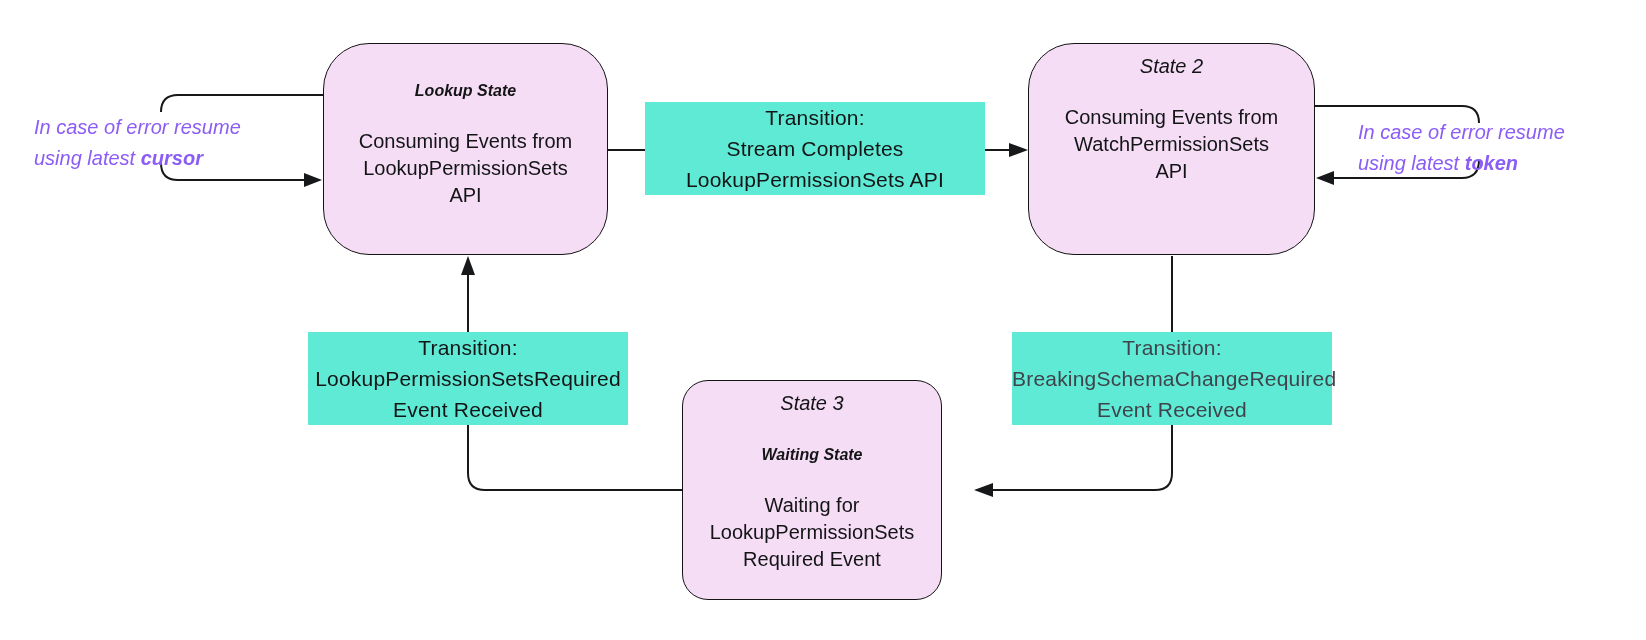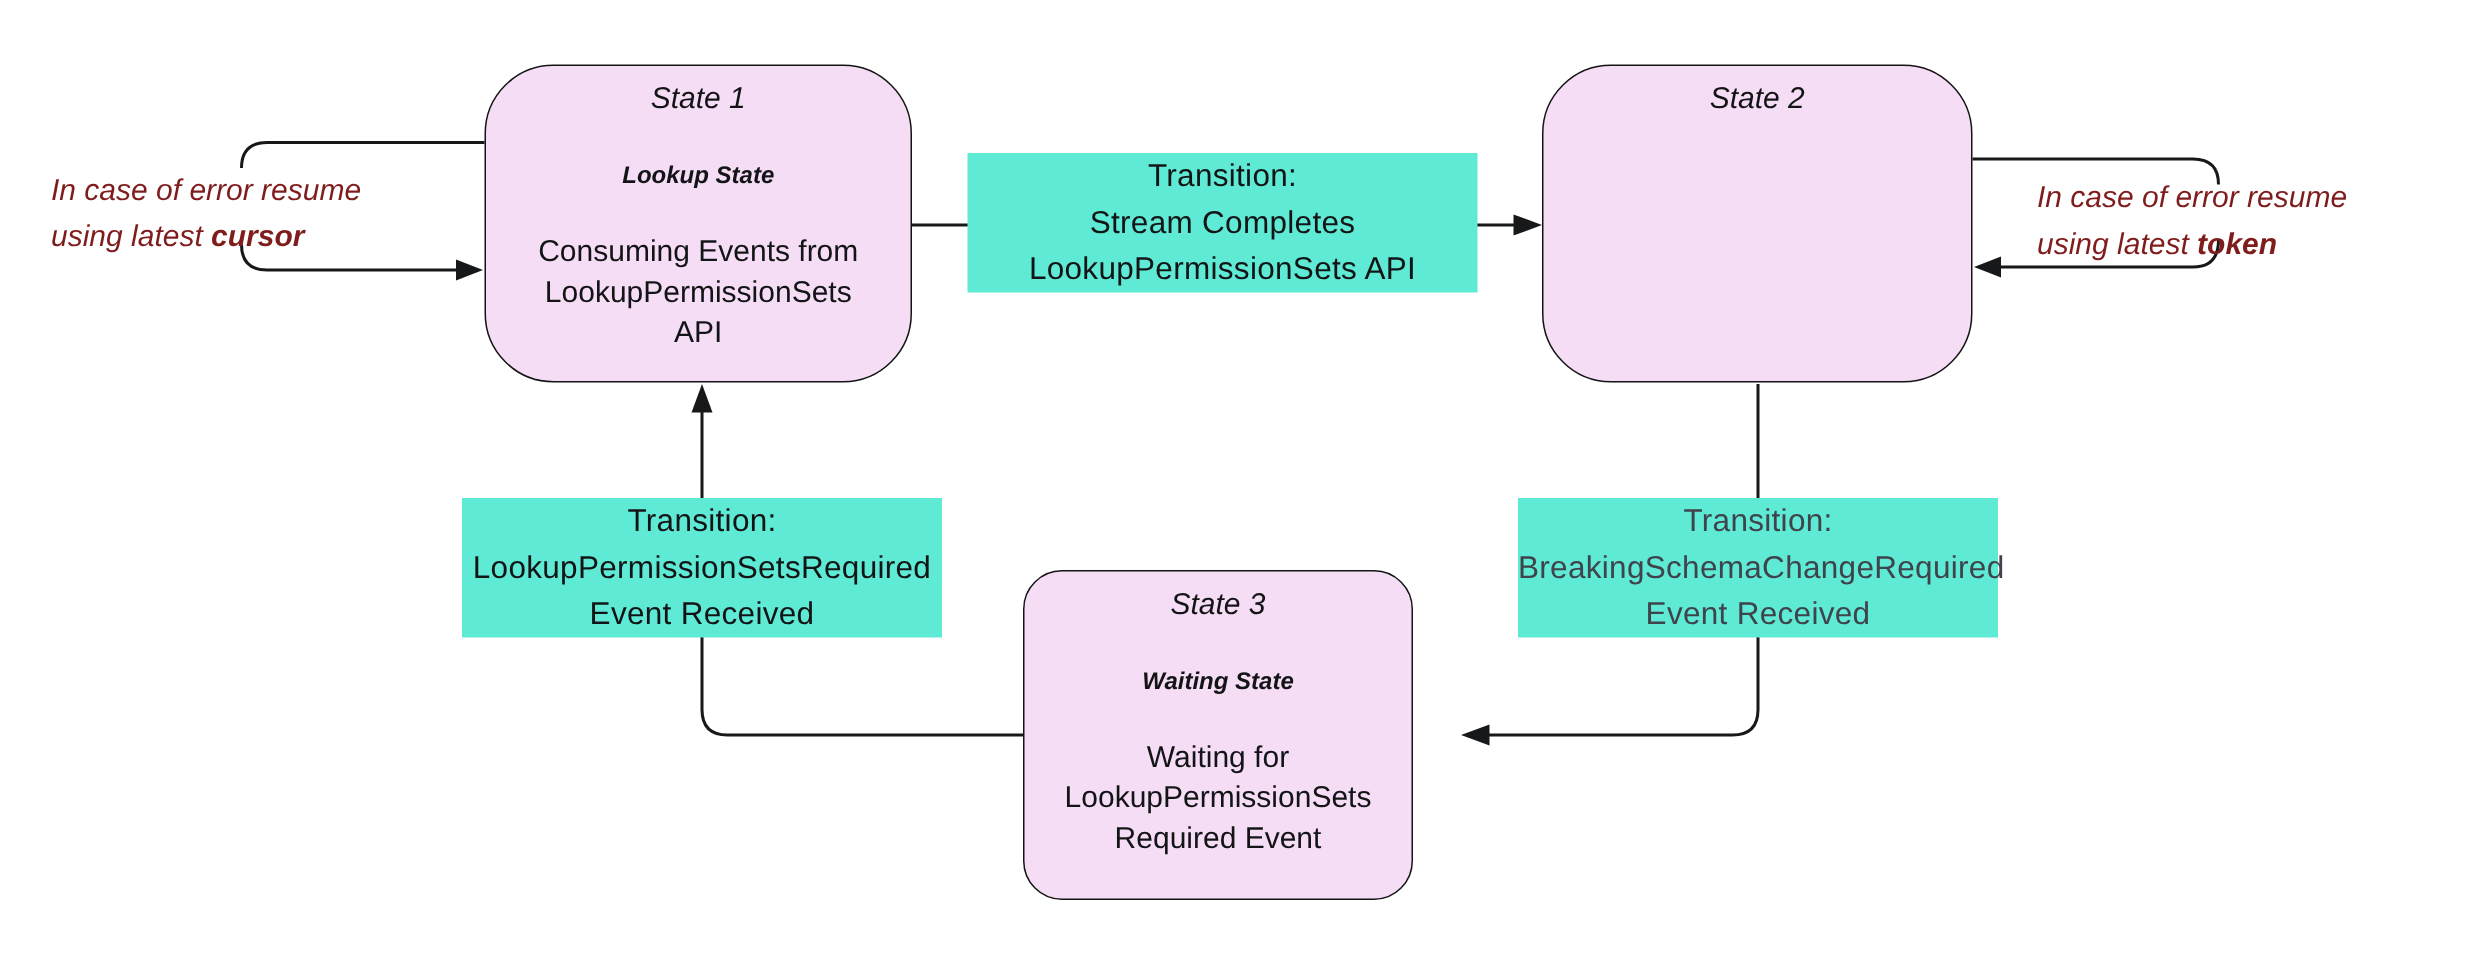--- a/index.html
+++ b/index.html
@@ -58,21 +58,21 @@
     letter-spacing: 0.2px;
     color: #131416;
     background: #5eead4;
   }
   .trans-label.muted { color: #3f444c; }
   .loop-label {
     position: absolute;
     font-style: italic;
     font-size: 20px;
     line-height: 31px;
-    color: #7f1d1d;
+    color: #8b5cf6;
   }
   .loop-label b { font-weight: 700; }
 </style>
 </head>
 <body>
 
 <div id="canvas">
 
   <svg id="wires" viewBox="0 0 1646 640" fill="none">
 
@@ -89,29 +89,29 @@
 
     <path d="M1172 256 V473 Q1172 490 1155 490 H990" stroke="#17181a" stroke-width="2"></path>
     <polygon points="974,490 993,483 993,497" fill="#17181a"></polygon>
 
     <path d="M468 273 V473 Q468 490 485 490 H682" stroke="#17181a" stroke-width="2"></path>
     <polygon points="468,256 461,275 475,275" fill="#17181a"></polygon>
   </svg>
 
   <div class="state-box" style="left:323px; top:43px; width:285px; height:212px;">
     <div class="inner">
-      <div class="state-title">State 1</div>
       <div class="state-name">Lookup State</div>
       <div class="state-desc">Consuming Events from LookupPermissionSets API</div>
     </div>
   </div>
 
   <div class="state-box" style="left:1028px; top:43px; width:287px; height:212px;">
     <div class="inner">
       <div class="state-title">State 2</div>
+      <div class="state-desc">Consuming Events from WatchPermissionSets API</div>
     </div>
   </div>
 
   <div class="state-box" style="left:682px; top:380px; width:260px; height:220px;border-radius:26px;">
     <div class="inner">
       <div class="state-title">State 3</div>
       <div class="state-name">Waiting State</div>
       <div class="state-desc">Waiting for LookupPermissionSets Required Event</div>
     </div>
   </div>

